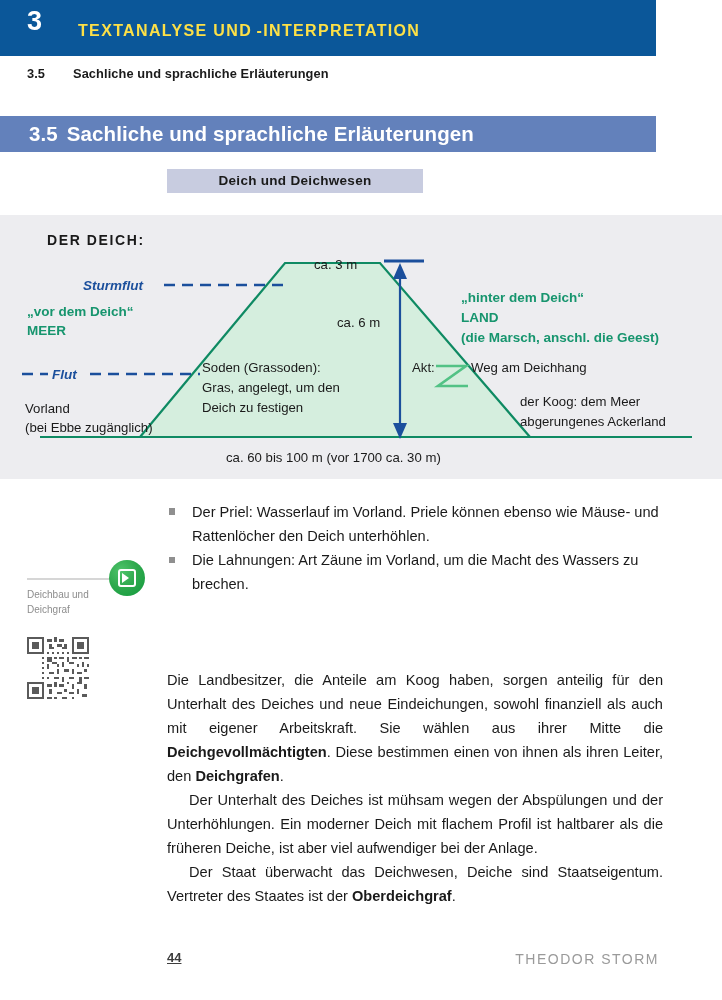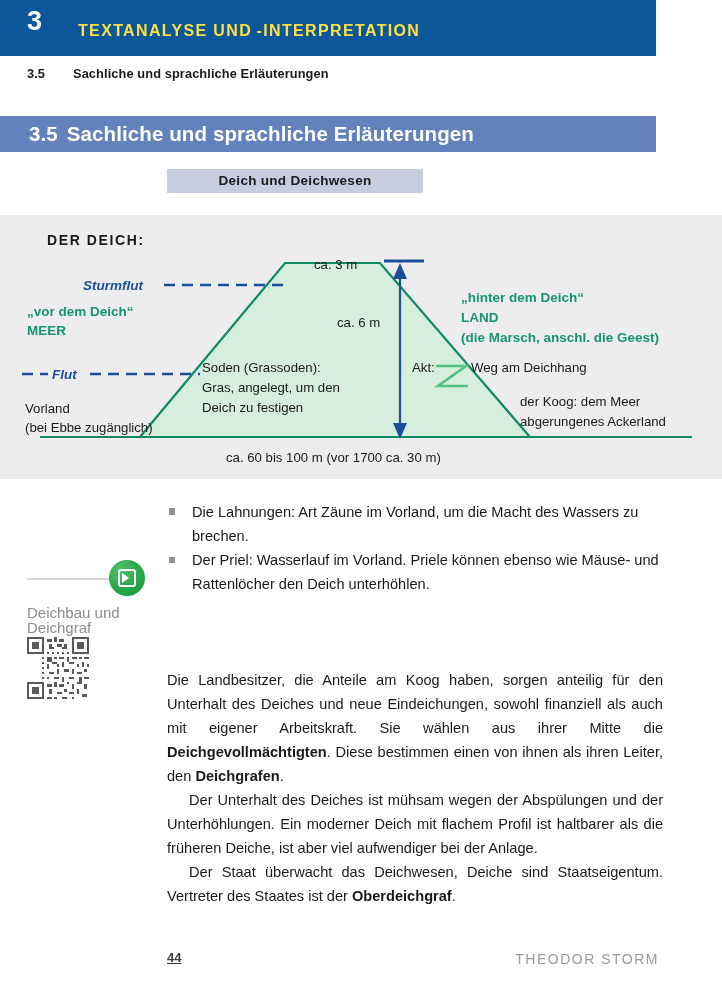--- a/index.html
+++ b/index.html
@@ -86,22 +86,22 @@
   .media .vbadge .inner{
     position:absolute;left:9px;top:9px;width:18px;height:18px;
     border:2px solid #ffffff;border-radius:3px;box-sizing:border-box;
   }
   .media .vbadge .tri{
     position:absolute;left:13px;top:12.5px;
     width:0;height:0;border-left:7px solid #ffffff;
     border-top:5px solid transparent;border-bottom:5px solid transparent;
   }
   .media .cap{
-    position:absolute;left:0;top:40px;width:120px;
-    font-size:15px;line-height:15px;color:#8d8d8d;
+    position:absolute;left:0;top:22px;width:120px;
+    font-size:10px;line-height:15px;color:#8d8d8d;
   }
   .media .qr{position:absolute;left:0;top:72px;width:62px;height:62px;}
 
   
   .bullets{
     position:absolute;left:167px;top:500px;width:496px;
     font-size:14.6px;line-height:23.5px;color:#1a1a1a;
   }
   .bullets .li{position:relative;padding-left:25px;margin-bottom:1px;}
   .bullets .li .bt{
@@ -303,25 +303,25 @@
       </g>
     </svg>
   </div>
 
   <div class="bullets">
     <div class="li">
       <span class="bt"></span>
     </div>
     <div class="li">
       <span class="bt"></span>
-      <span>Die Lahnungen: Art Zäune im Vorland, um die Macht des Wassers zu brechen.</span>
+      <span>Der Priel: Wasserlauf im Vorland. Priele können ebenso wie Mäuse- und Rattenlöcher den Deich unterhöhlen.</span>
     </div>
     <div class="li">
       <span class="bt"></span>
-      <span>Der Priel: Wasserlauf im Vorland. Priele können ebenso wie Mäuse- und Rattenlöcher den Deich unterhöhlen.</span>
+      <span>Die Lahnungen: Art Zäune im Vorland, um die Macht des Wassers zu brechen.</span>
     </div>
   </div>
 
   <div class="body">
     <p><span>Die Landbesitzer, die Anteile am Koog haben, sorgen anteilig für den Unterhalt des Deiches und neue Eindeichungen, sowohl finanziell als auch mit eigener Arbeitskraft. Sie wählen aus ihrer Mitte die </span><b>Deichgevollmächtigten</b><span>. Diese bestimmen einen von ihnen als ihren Leiter, den </span><b>Deichgrafen</b><span>.</span></p>
     <p class="ind">Der Unterhalt des Deiches ist mühsam wegen der Abspülungen und der Unterhöhlungen. Ein moderner Deich mit flachem Profil ist haltbarer als die früheren Deiche, ist aber viel aufwendiger bei der Anlage.</p>
     <p class="ind"><span>Der Staat überwacht das Deichwesen, Deiche sind Staatseigentum. Vertreter des Staates ist der </span><b>Oberdeichgraf</b><span>.</span></p>
   </div>
 
   <div class="footer-pageno">44</div>

